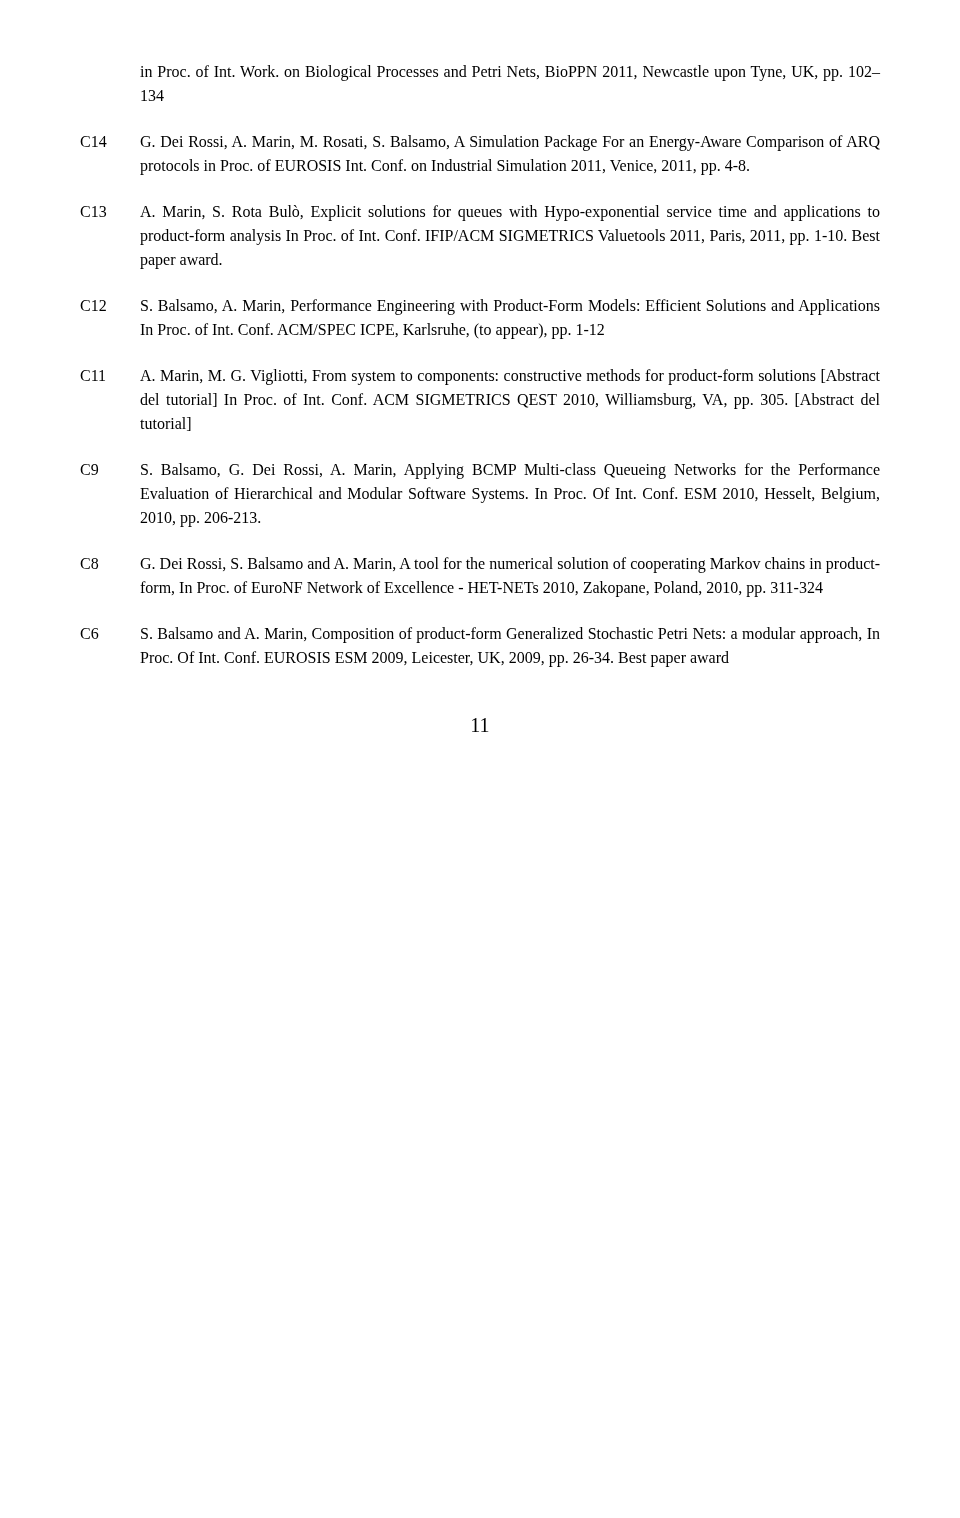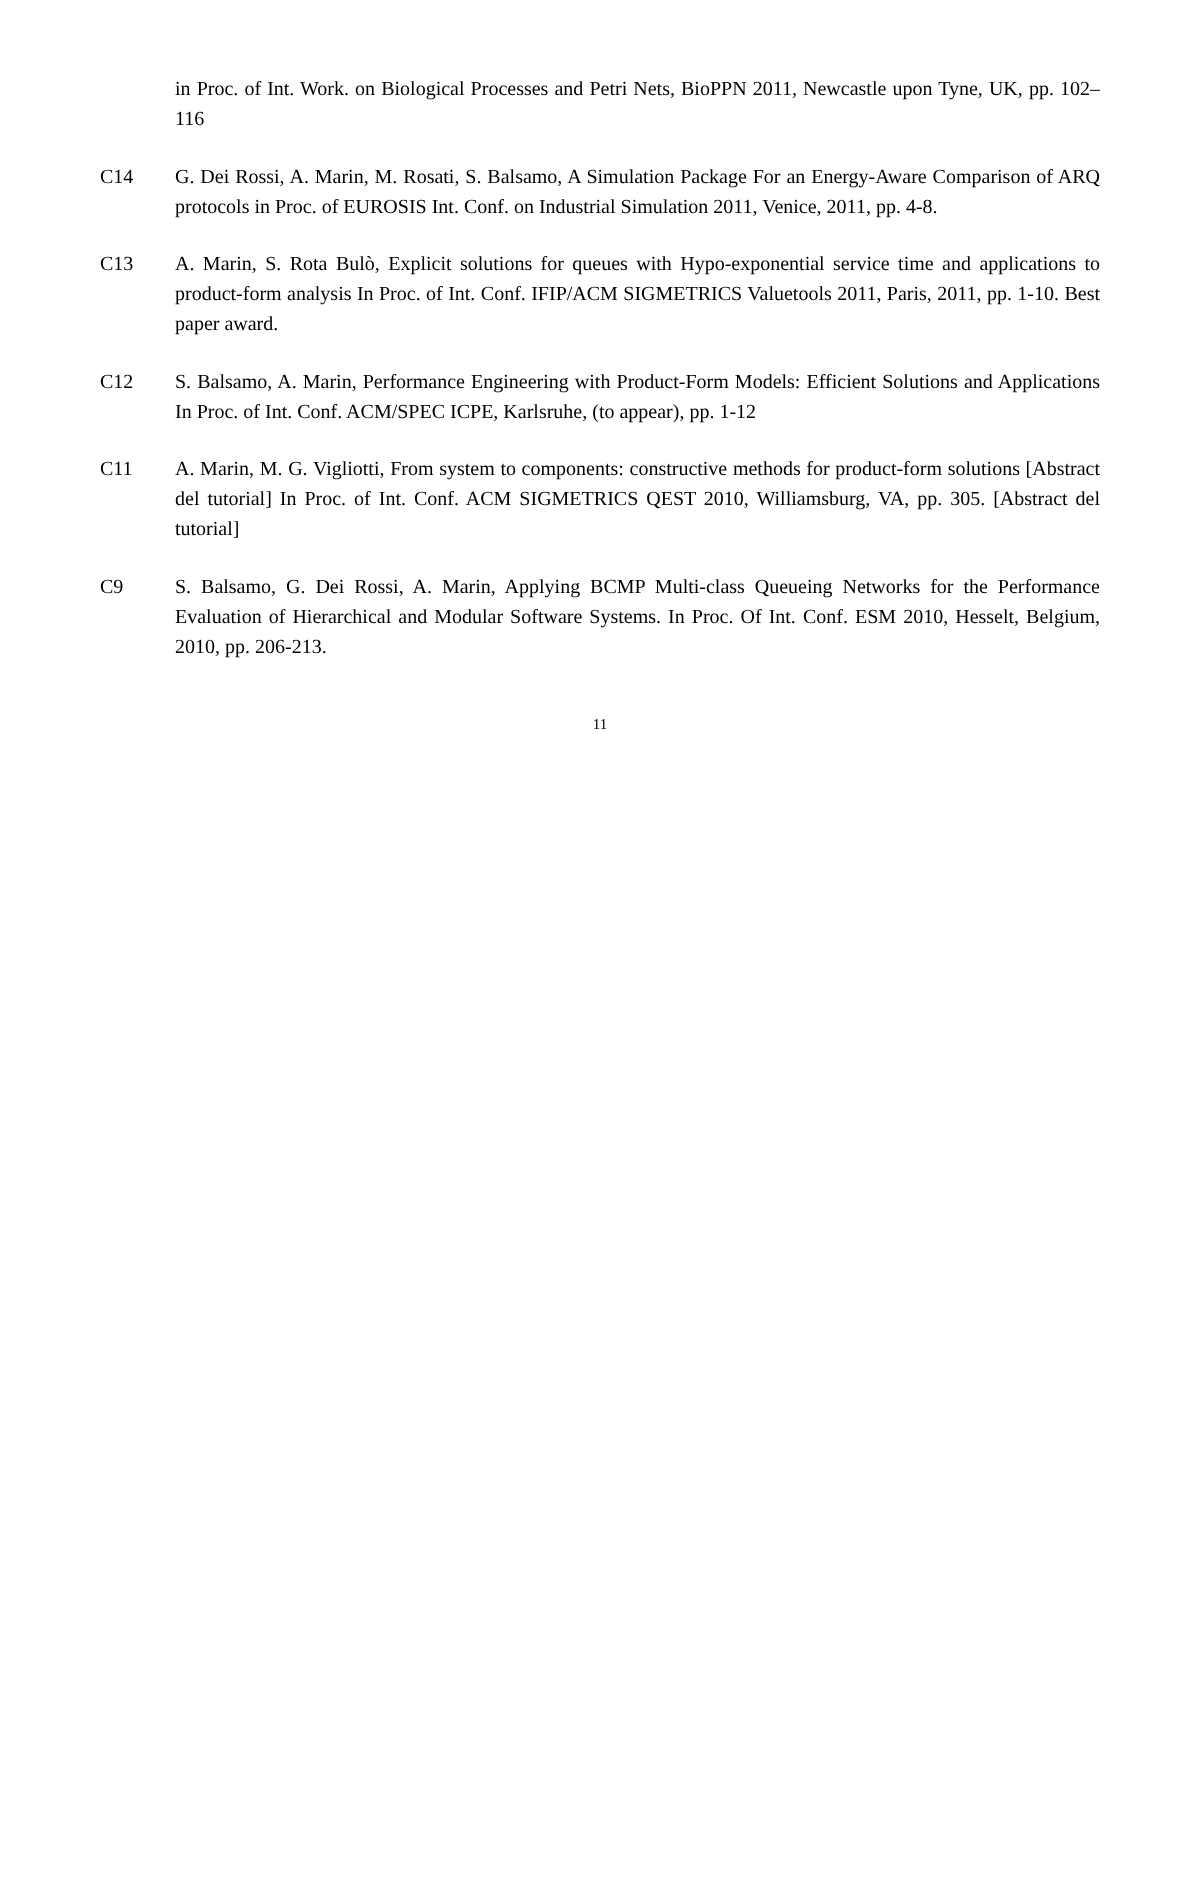--- a/index.html
+++ b/index.html
@@ -35,29 +35,29 @@
 
     .ref-content {
       flex: 1;
       text-align: justify;
       hyphens: auto;
     }
 
     .page-number {
       text-align: center;
       margin-top: 40px;
-      font-size: 12px;
+      font-size: 20px;
     }
   </style>
 </head>
 <body>
 
 <div class="reference-block">
   <div class="ref-label"></div>
-  <div class="ref-content">in Proc. of Int. Work. on Biological Processes and Petri Nets, BioPPN 2011, Newcastle upon Tyne, UK, pp. 102–116</div>
+  <div class="ref-content">in Proc. of Int. Work. on Biological Processes and Petri Nets, BioPPN 2011, Newcastle upon Tyne, UK, pp. 102–134</div>
 </div>
 
 <div id="references-list">
 <div class="reference-block">
       <div class="ref-label">C14</div>
       <div class="ref-content">G. Dei Rossi, A. Marin, M. Rosati, S. Balsamo, A Simulation Package For an Energy-Aware Comparison of ARQ protocols in Proc. of EUROSIS Int. Conf. on Industrial Simulation 2011, Venice, 2011, pp. 4-8.</div>
     </div>
     <div class="reference-block">
       <div class="ref-label">C13</div>
       <div class="ref-content">A. Marin, S. Rota Bulò, Explicit solutions for queues with Hypo-exponential service time and applications to product-form analysis In Proc. of Int. Conf. IFIP/ACM SIGMETRICS Valuetools 2011, Paris, 2011, pp. 1-10. Best paper award.</div>
@@ -67,15 +67,23 @@
       <div class="ref-content">S. Balsamo, A. Marin, Performance Engineering with Product-Form Models: Efficient Solutions and Applications In Proc. of Int. Conf. ACM/SPEC ICPE, Karlsruhe, (to appear), pp. 1-12</div>
     </div>
     <div class="reference-block">
       <div class="ref-label">C11</div>
       <div class="ref-content">A. Marin, M. G. Vigliotti, From system to components: constructive methods for product-form solutions [Abstract del tutorial] In Proc. of Int. Conf. ACM SIGMETRICS QEST 2010, Williamsburg, VA, pp. 305. [Abstract del tutorial]</div>
     </div>
     <div class="reference-block">
       <div class="ref-label">C9</div>
       <div class="ref-content">S. Balsamo, G. Dei Rossi, A. Marin, Applying BCMP Multi-class Queueing Networks for the Performance Evaluation of Hierarchical and Modular Software Systems. In Proc. Of Int. Conf. ESM 2010, Hesselt, Belgium, 2010, pp. 206-213.</div>
     </div>
+    <div class="reference-block">
+      <div class="ref-label">C8</div>
+      <div class="ref-content">G. Dei Rossi, S. Balsamo and A. Marin, A tool for the numerical solution of cooperating Markov chains in product-form, In Proc. of EuroNF Network of Excellence - HET-NETs 2010, Zakopane, Poland, 2010, pp. 311-324</div>
+    </div>
+    <div class="reference-block">
+      <div class="ref-label">C6</div>
+      <div class="ref-content">S. Balsamo and A. Marin, Composition of product-form Generalized Stochastic Petri Nets: a modular approach, In Proc. Of Int. Conf. EUROSIS ESM 2009, Leicester, UK, 2009, pp. 26-34. Best paper award</div>
+    </div>
   </div>
 
 <div class="page-number">11</div>
 
 </body></html>

